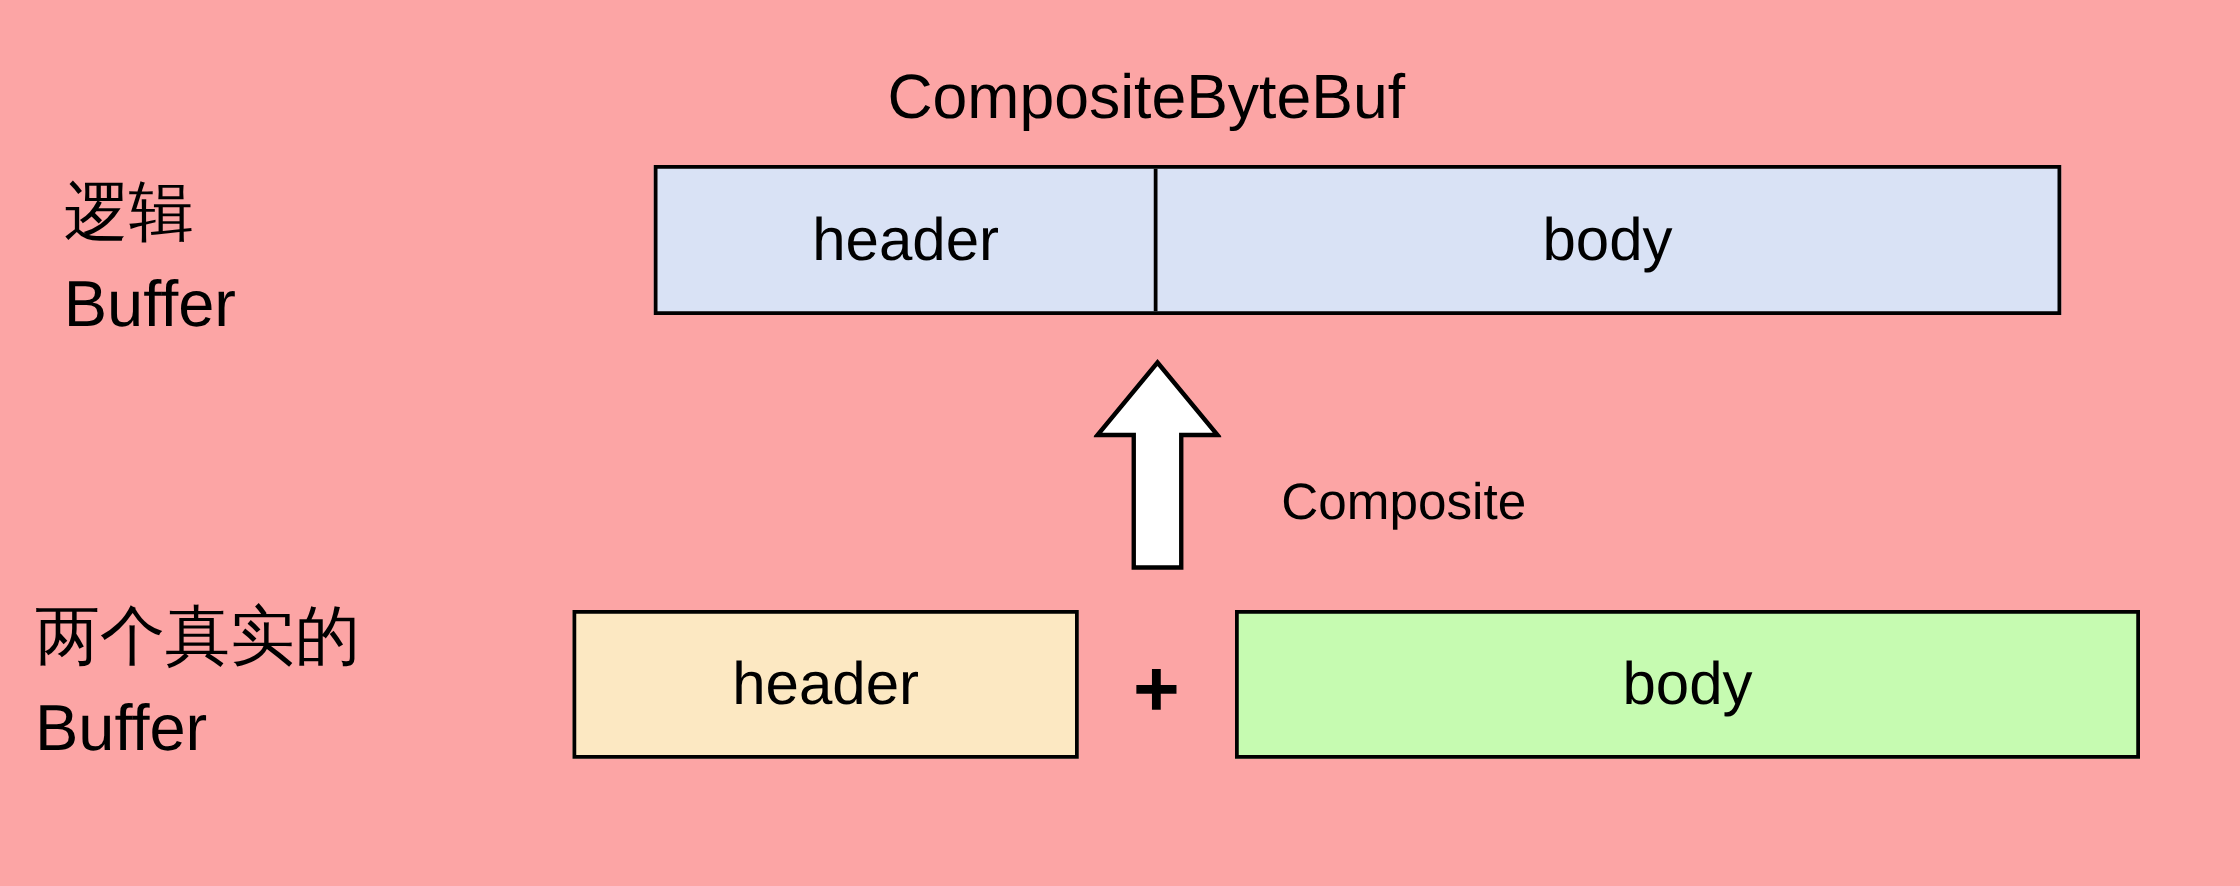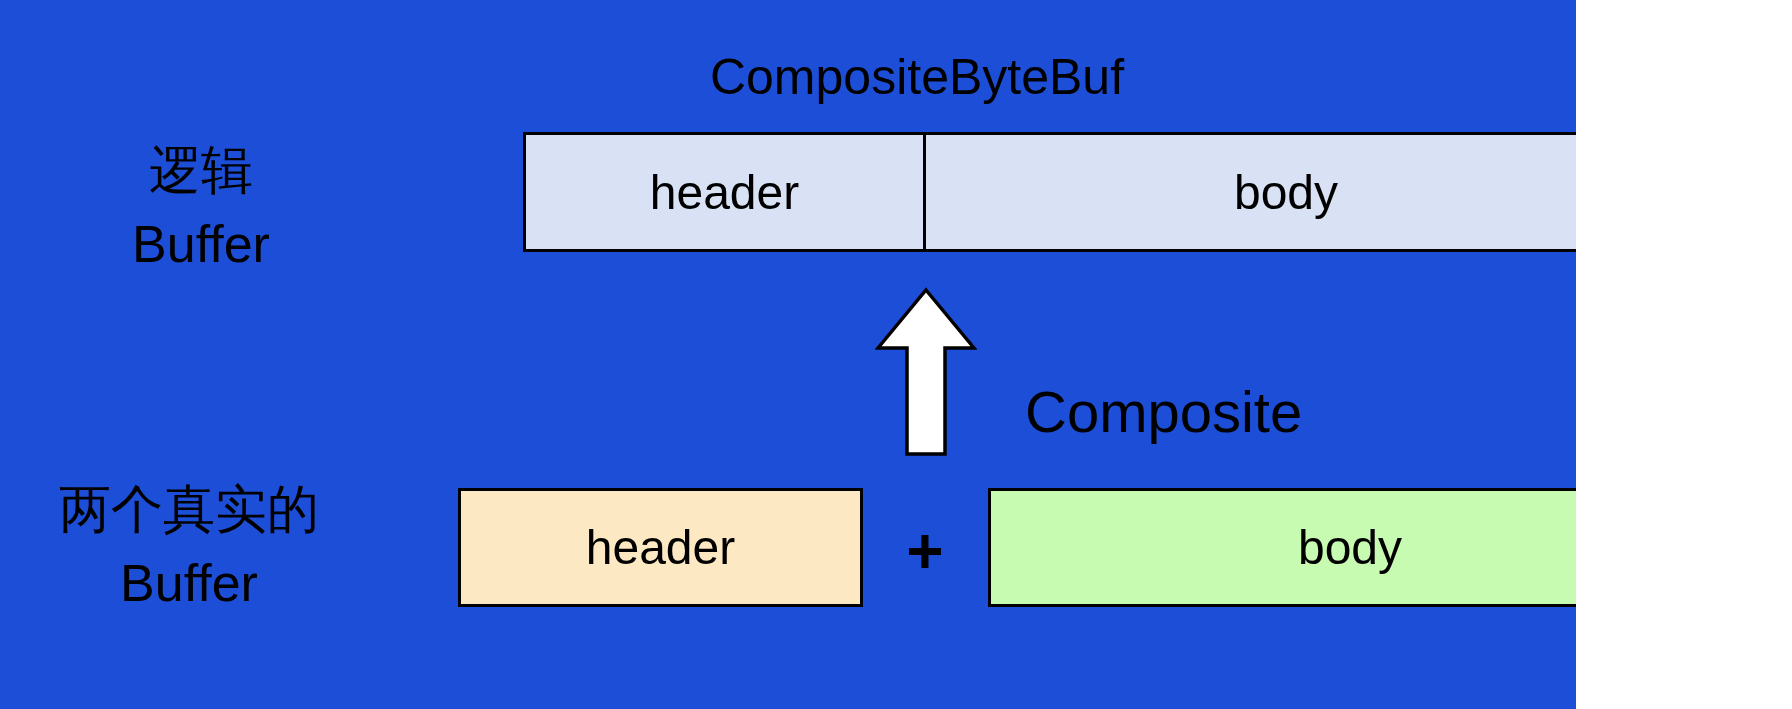--- a/index.html
+++ b/index.html
@@ -1,37 +1,36 @@
 <!DOCTYPE html>
 <html><head>
 <meta charset="utf-8">
 <style>
   * { margin: 0; padding: 0; box-sizing: border-box; }
   html, body { background: #ffffff; }
   .canvas {
     position: relative;
-    width: 1576px;
+    width: 1792px;
     height: 709px;
-    background: #1d4ed8;
+    background: #fca5a5;
     font-family: "Liberation Sans", "DejaVu Sans", sans-serif;
     color: #000000;
     overflow: hidden;
   }
   .title {
     position: absolute;
     left: 617px; top: 48px;
     width: 600px;
     text-align: center;
     font-size: 50px;
     line-height: 58px;
     white-space: nowrap;
   }
   .side-label {
     position: absolute;
-    text-align: center;
     font-size: 52px;
     line-height: 74px;
     white-space: nowrap;
   }
   .side-label.logical { left: 51px; top: 133px; width: 300px; }
   .side-label.physical { left: 28px; top: 472px; width: 322px; }
   .composite-box {
     position: absolute;
     left: 523px; top: 132px;
     width: 1126px; height: 120px;
@@ -52,21 +51,21 @@
   }
   .composite-box .cell.body-cell { flex: 1; }
   .arrow-wrap {
     position: absolute;
     left: 875px; top: 287px;
     width: 102px; height: 170px;
   }
   .op-label {
     position: absolute;
     left: 1025px; top: 378px;
-    font-size: 58px;
+    font-size: 41px;
     white-space: nowrap;
   }
   .real-box {
     position: absolute;
     top: 488px;
     height: 119px;
     border: 3px solid #000000;
     display: flex;
     align-items: center;
     justify-content: center;

